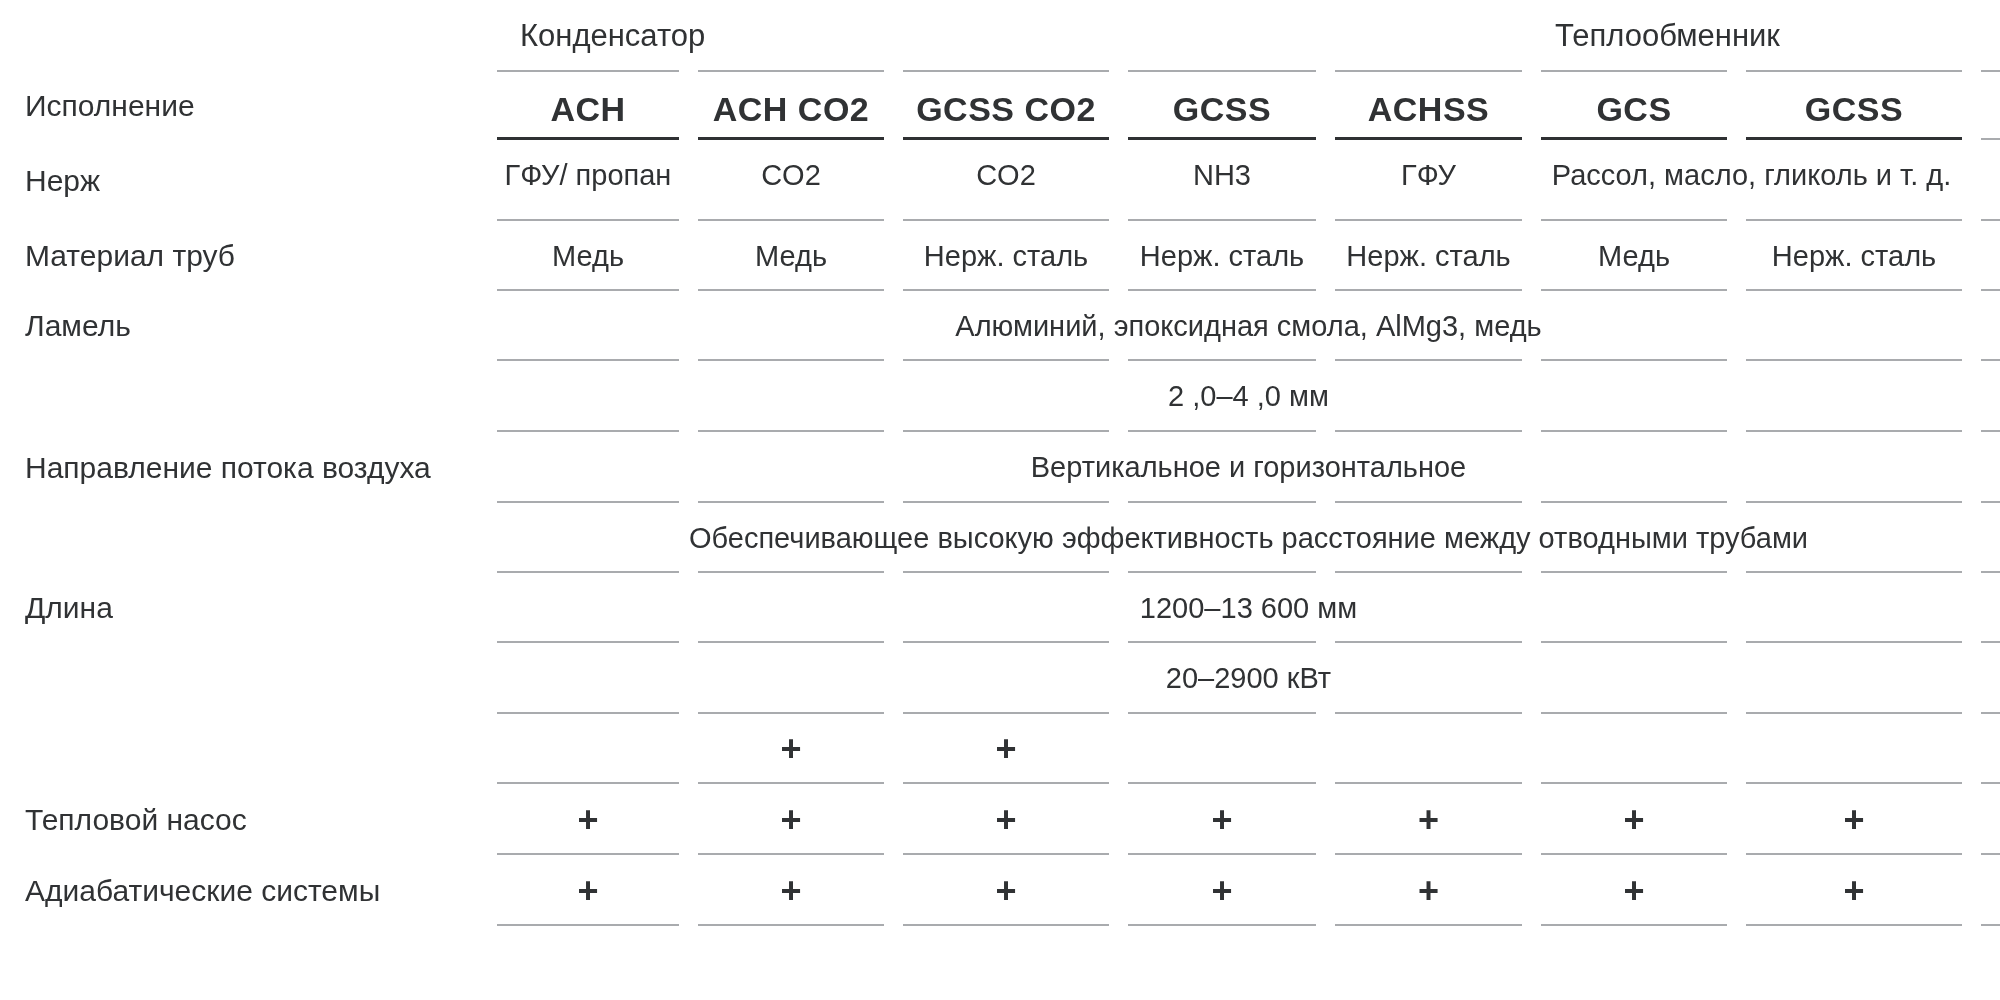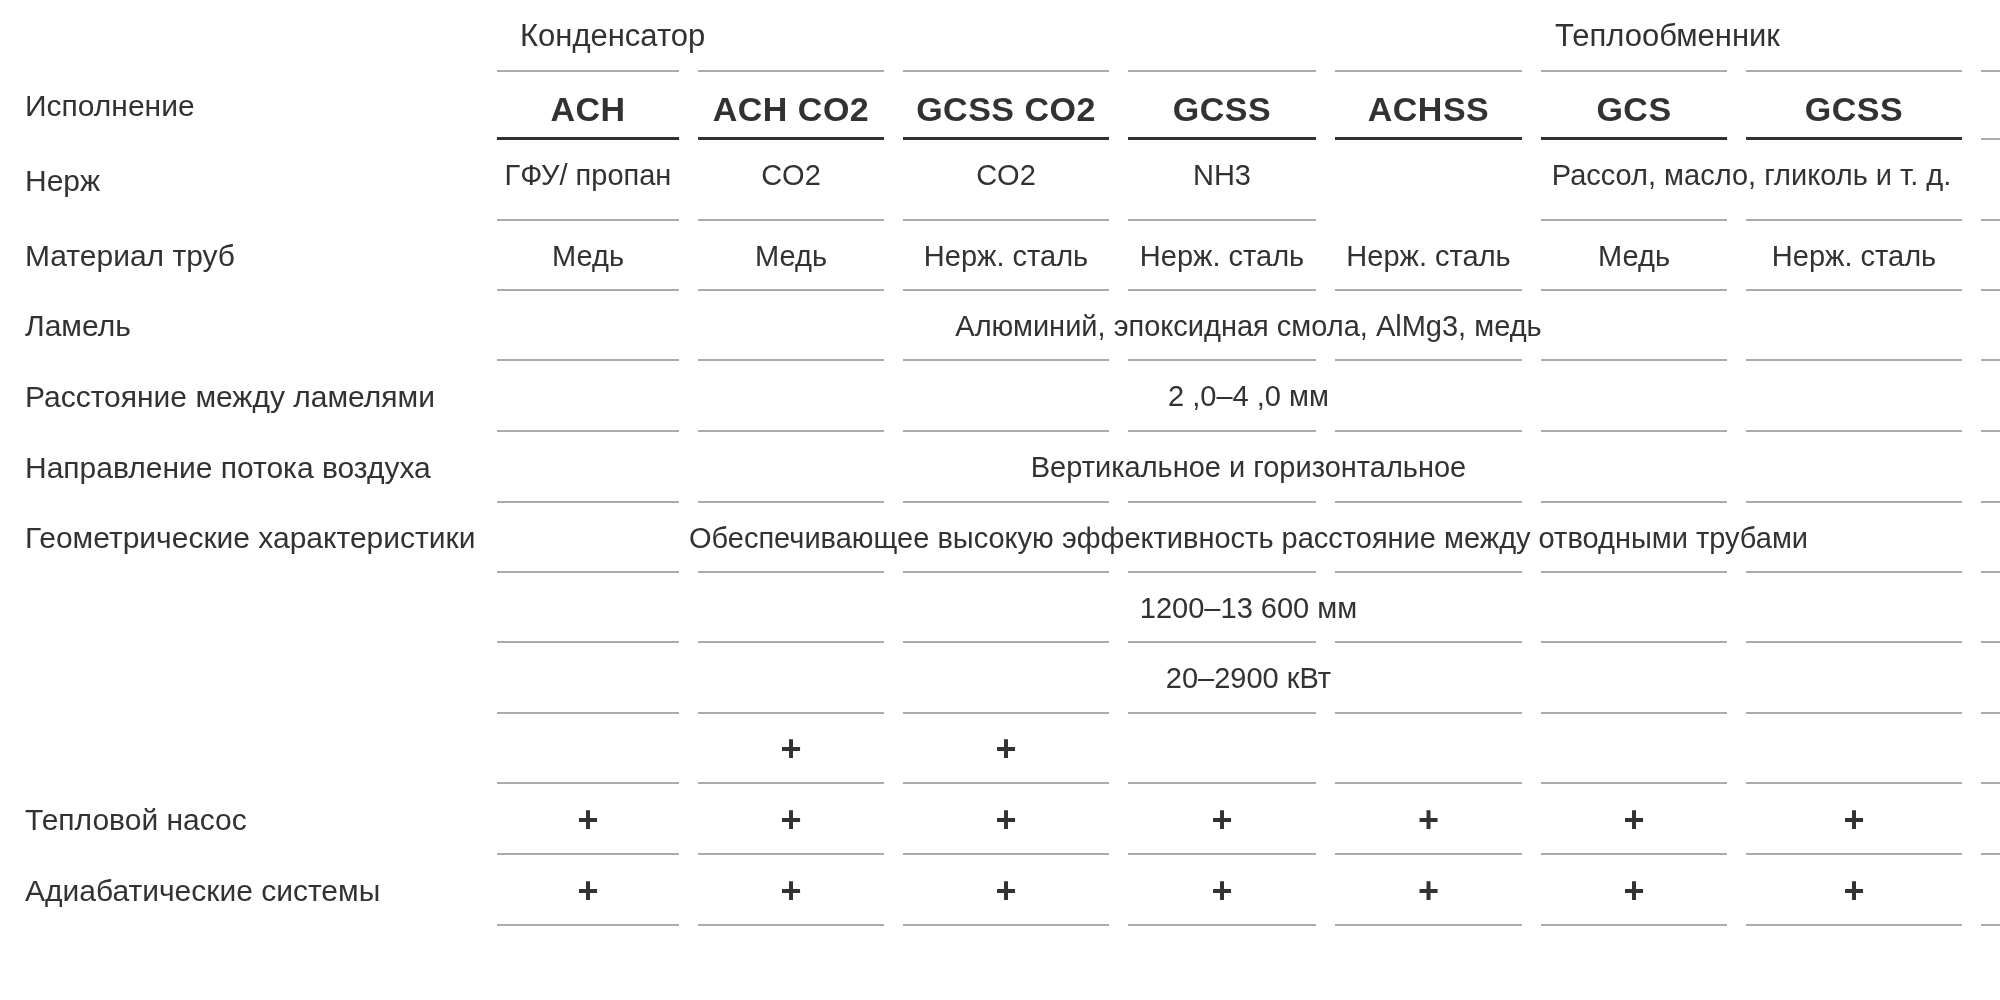--- a/index.html
+++ b/index.html
@@ -97,20 +97,21 @@
     <div class="c hd" style="grid-area:2/6">ACHSS</div>
     <div class="c hd" style="grid-area:2/7">GCS</div>
     <div class="c hd" style="grid-area:2/8">GCSS</div>
     <div class="c" style="grid-area:2/9"></div>
 
     <div class="c lab" style="grid-area:3/1">Нерж</div>
     <div class="c sr" style="grid-area:3/2">ГФУ/ пропан</div>
     <div class="c sr" style="grid-area:3/3">CO2</div>
     <div class="c sr" style="grid-area:3/4">CO2</div>
     <div class="c sr" style="grid-area:3/5">NH3</div>
+    <div class="c sr" style="grid-area:3/6">ГФУ</div>
     <div class="c" style="grid-area:3/7"></div>
     <div class="c" style="grid-area:3/8"></div>
     <div class="c" style="grid-area:3/9"></div>
     <div class="ov sr" style="grid-row:3;grid-column:7/9">Рассол, масло, гликоль и т. д.</div>
 
     <div class="c lab" style="grid-area:4/1">Материал труб</div>
     <div class="c" style="grid-area:4/2">Медь</div>
     <div class="c" style="grid-area:4/3">Медь</div>
     <div class="c" style="grid-area:4/4">Нерж. сталь</div>
     <div class="c" style="grid-area:4/5">Нерж. сталь</div>
@@ -123,21 +124,20 @@
     <div class="c" style="grid-area:5/2"></div>
     <div class="c" style="grid-area:5/3"></div>
     <div class="c" style="grid-area:5/4"></div>
     <div class="c" style="grid-area:5/5"></div>
     <div class="c" style="grid-area:5/6"></div>
     <div class="c" style="grid-area:5/7"></div>
     <div class="c" style="grid-area:5/8"></div>
     <div class="c" style="grid-area:5/9"></div>
     <div class="ov" style="grid-row:5;grid-column:2/10">Алюминий, эпоксидная смола, AlMg3, медь</div>
 
-    <div class="c lab" style="grid-area:6/1">Расстояние между ламелями</div>
     <div class="c" style="grid-area:6/2"></div>
     <div class="c" style="grid-area:6/3"></div>
     <div class="c" style="grid-area:6/4"></div>
     <div class="c" style="grid-area:6/5"></div>
     <div class="c" style="grid-area:6/6"></div>
     <div class="c" style="grid-area:6/7"></div>
     <div class="c" style="grid-area:6/8"></div>
     <div class="c" style="grid-area:6/9"></div>
     <div class="ov" style="grid-row:6;grid-column:2/10">2 ,0–4 ,0 мм</div>
 
@@ -145,31 +145,31 @@
     <div class="c" style="grid-area:7/2"></div>
     <div class="c" style="grid-area:7/3"></div>
     <div class="c" style="grid-area:7/4"></div>
     <div class="c" style="grid-area:7/5"></div>
     <div class="c" style="grid-area:7/6"></div>
     <div class="c" style="grid-area:7/7"></div>
     <div class="c" style="grid-area:7/8"></div>
     <div class="c" style="grid-area:7/9"></div>
     <div class="ov" style="grid-row:7;grid-column:2/10">Вертикальное и горизонтальное</div>
 
-    <div class="c lab" style="grid-area:8/1">Геометрические характеристики</div>
     <div class="c" style="grid-area:8/2"></div>
     <div class="c" style="grid-area:8/3"></div>
     <div class="c" style="grid-area:8/4"></div>
     <div class="c" style="grid-area:8/5"></div>
     <div class="c" style="grid-area:8/6"></div>
     <div class="c" style="grid-area:8/7"></div>
     <div class="c" style="grid-area:8/8"></div>
     <div class="c" style="grid-area:8/9"></div>
     <div class="ov" style="grid-row:8;grid-column:2/10">Обеспечивающее высокую эффективность расстояние между отводными трубами</div>
 
+    <div class="c lab" style="grid-area:9/1">Длина</div>
     <div class="c" style="grid-area:9/2"></div>
     <div class="c" style="grid-area:9/3"></div>
     <div class="c" style="grid-area:9/4"></div>
     <div class="c" style="grid-area:9/5"></div>
     <div class="c" style="grid-area:9/6"></div>
     <div class="c" style="grid-area:9/7"></div>
     <div class="c" style="grid-area:9/8"></div>
     <div class="c" style="grid-area:9/9"></div>
     <div class="ov" style="grid-row:9;grid-column:2/10">1200–13 600 мм</div>
 

